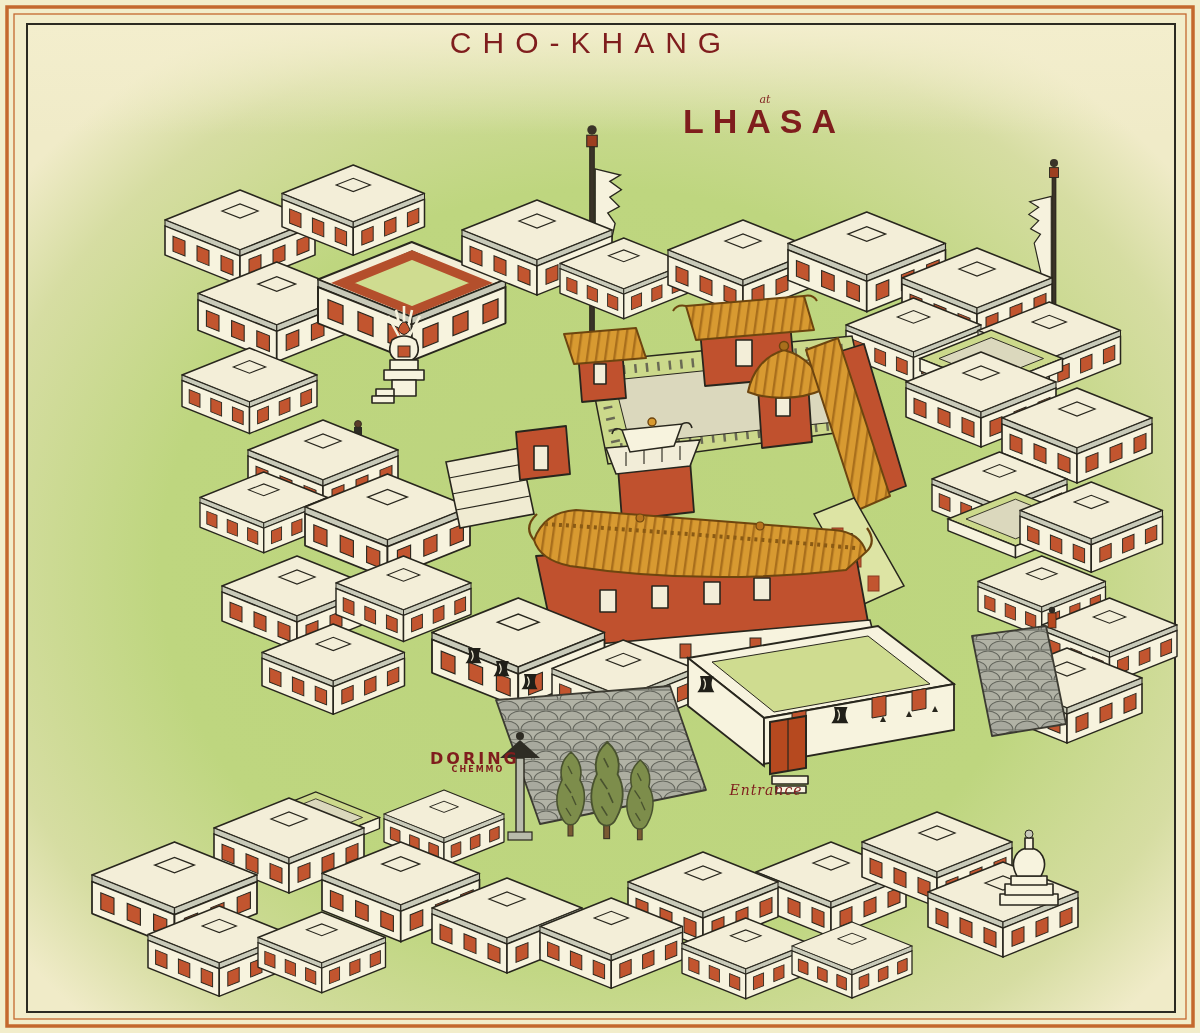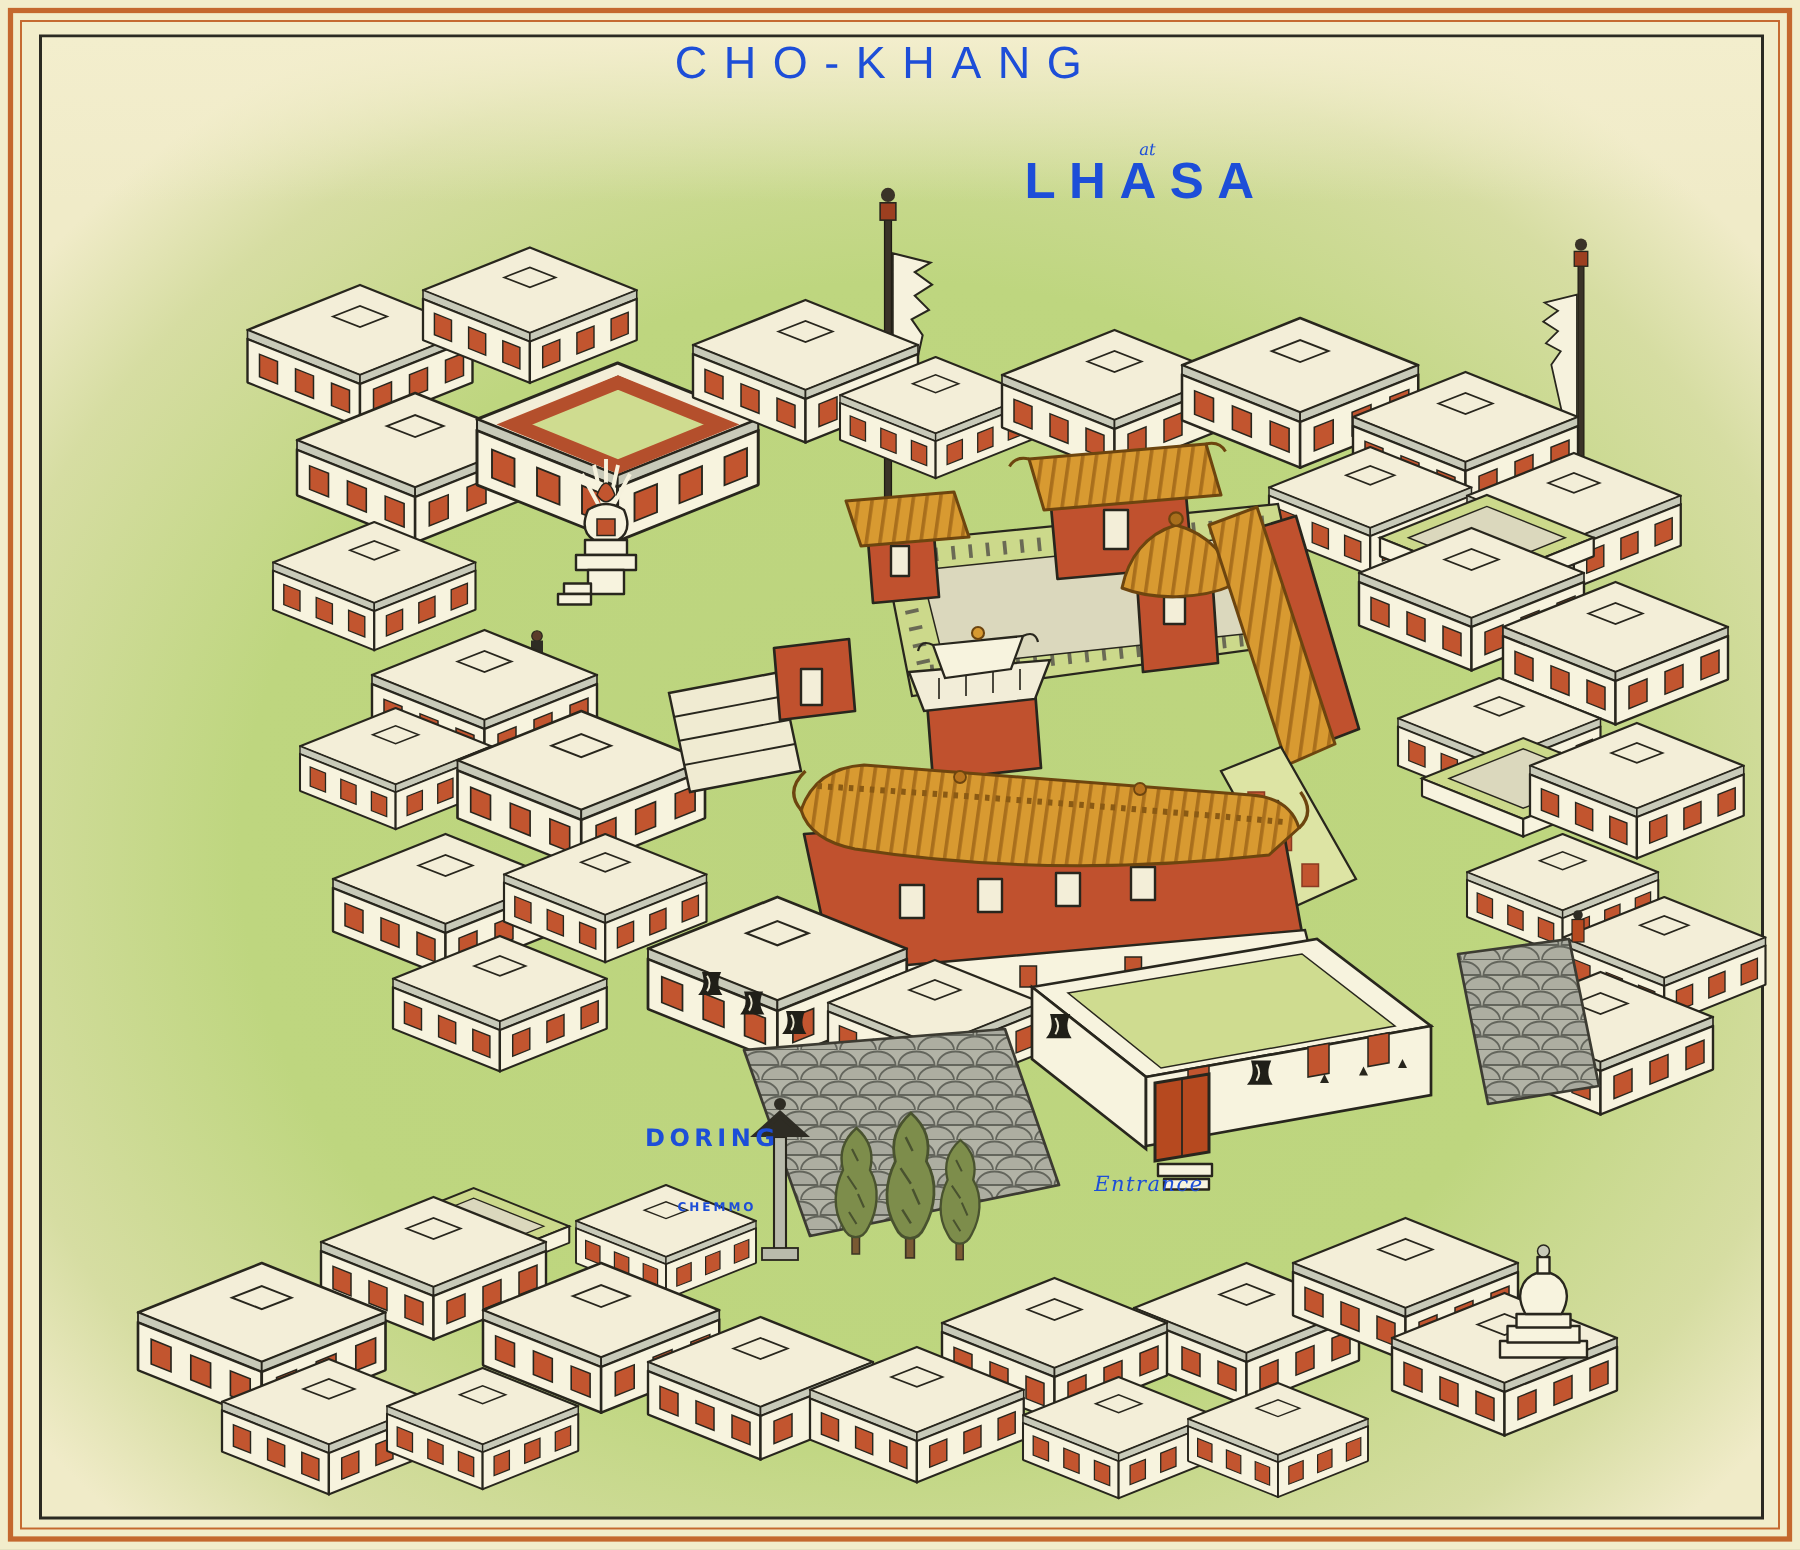--- a/index.html
+++ b/index.html
@@ -1,26 +1,26 @@
 <!DOCTYPE html>
 <html><head>
 <meta charset="utf-8">
 <style>
   html,body{margin:0;padding:0;background:#d8d4b4;}
   .page{position:relative;width:1200px;height:1033px;overflow:hidden;background:#f2edcb;
         font-family:"Liberation Sans",sans-serif;}
   .art{position:absolute;left:0;top:0;}
   .labels{position:absolute;left:0;top:0;width:1200px;height:1033px;pointer-events:none;}
-  .lbl{position:absolute;color:#1d4ed8;text-align:center;white-space:nowrap;}
+  .lbl{position:absolute;color:#7f1d1d;text-align:center;white-space:nowrap;}
   .lbl-title{left:436px;top:26px;width:310px;font-size:30px;letter-spacing:11px;font-weight:400;}
   .lbl-sub{left:556px;top:72px;width:290px;font-size:15px;font-family:"DejaVu Serif",serif;font-style:italic;letter-spacing:1px;}
   .lbl-at{left:700px;top:93px;width:130px;font-size:11px;font-family:"DejaVu Serif",serif;font-style:italic;text-align:center;}
   .lbl-place{left:640px;top:102px;width:248px;font-size:34px;letter-spacing:9px;font-weight:700;}
   .lbl-doring{left:430px;top:749px;width:78px;font-size:16px;font-weight:bold;letter-spacing:3px;font-family:"DejaVu Sans",sans-serif;}
-  .lbl-doringsub{left:442px;top:765px;width:72px;font-size:8px;font-weight:bold;letter-spacing:2px;font-family:"DejaVu Sans",sans-serif;margin-top:35px;}
+  .lbl-doringsub{left:442px;top:765px;width:72px;font-size:8px;font-weight:bold;letter-spacing:2px;font-family:"DejaVu Sans",sans-serif;}
   .lbl-entrance{left:706px;top:782px;width:120px;font-size:14px;font-family:"DejaVu Serif",serif;font-style:italic;letter-spacing:1px;}
   
   .w{fill:#f7f3de;stroke:#28261d;stroke-width:1.6;stroke-linejoin:round;}
   .t{fill:#f3eed8;stroke:#28261d;stroke-width:1.6;stroke-linejoin:round;}
   .c{fill:#c8cab9;stroke:#28261d;stroke-width:1.1;}
   .win{fill:#c2552f;stroke:#28261d;stroke-width:1;}
   .red{fill:#c0512e;stroke:#28261d;stroke-width:1.8;stroke-linejoin:round;}
   .goldl{stroke:#6d450f;stroke-width:2;stroke-linejoin:round;}
   .crt{fill:#ccd98b;stroke:#28261d;stroke-width:1.5;}
   .flr{fill:#dbd8bd;stroke:#28261d;stroke-width:1;}

